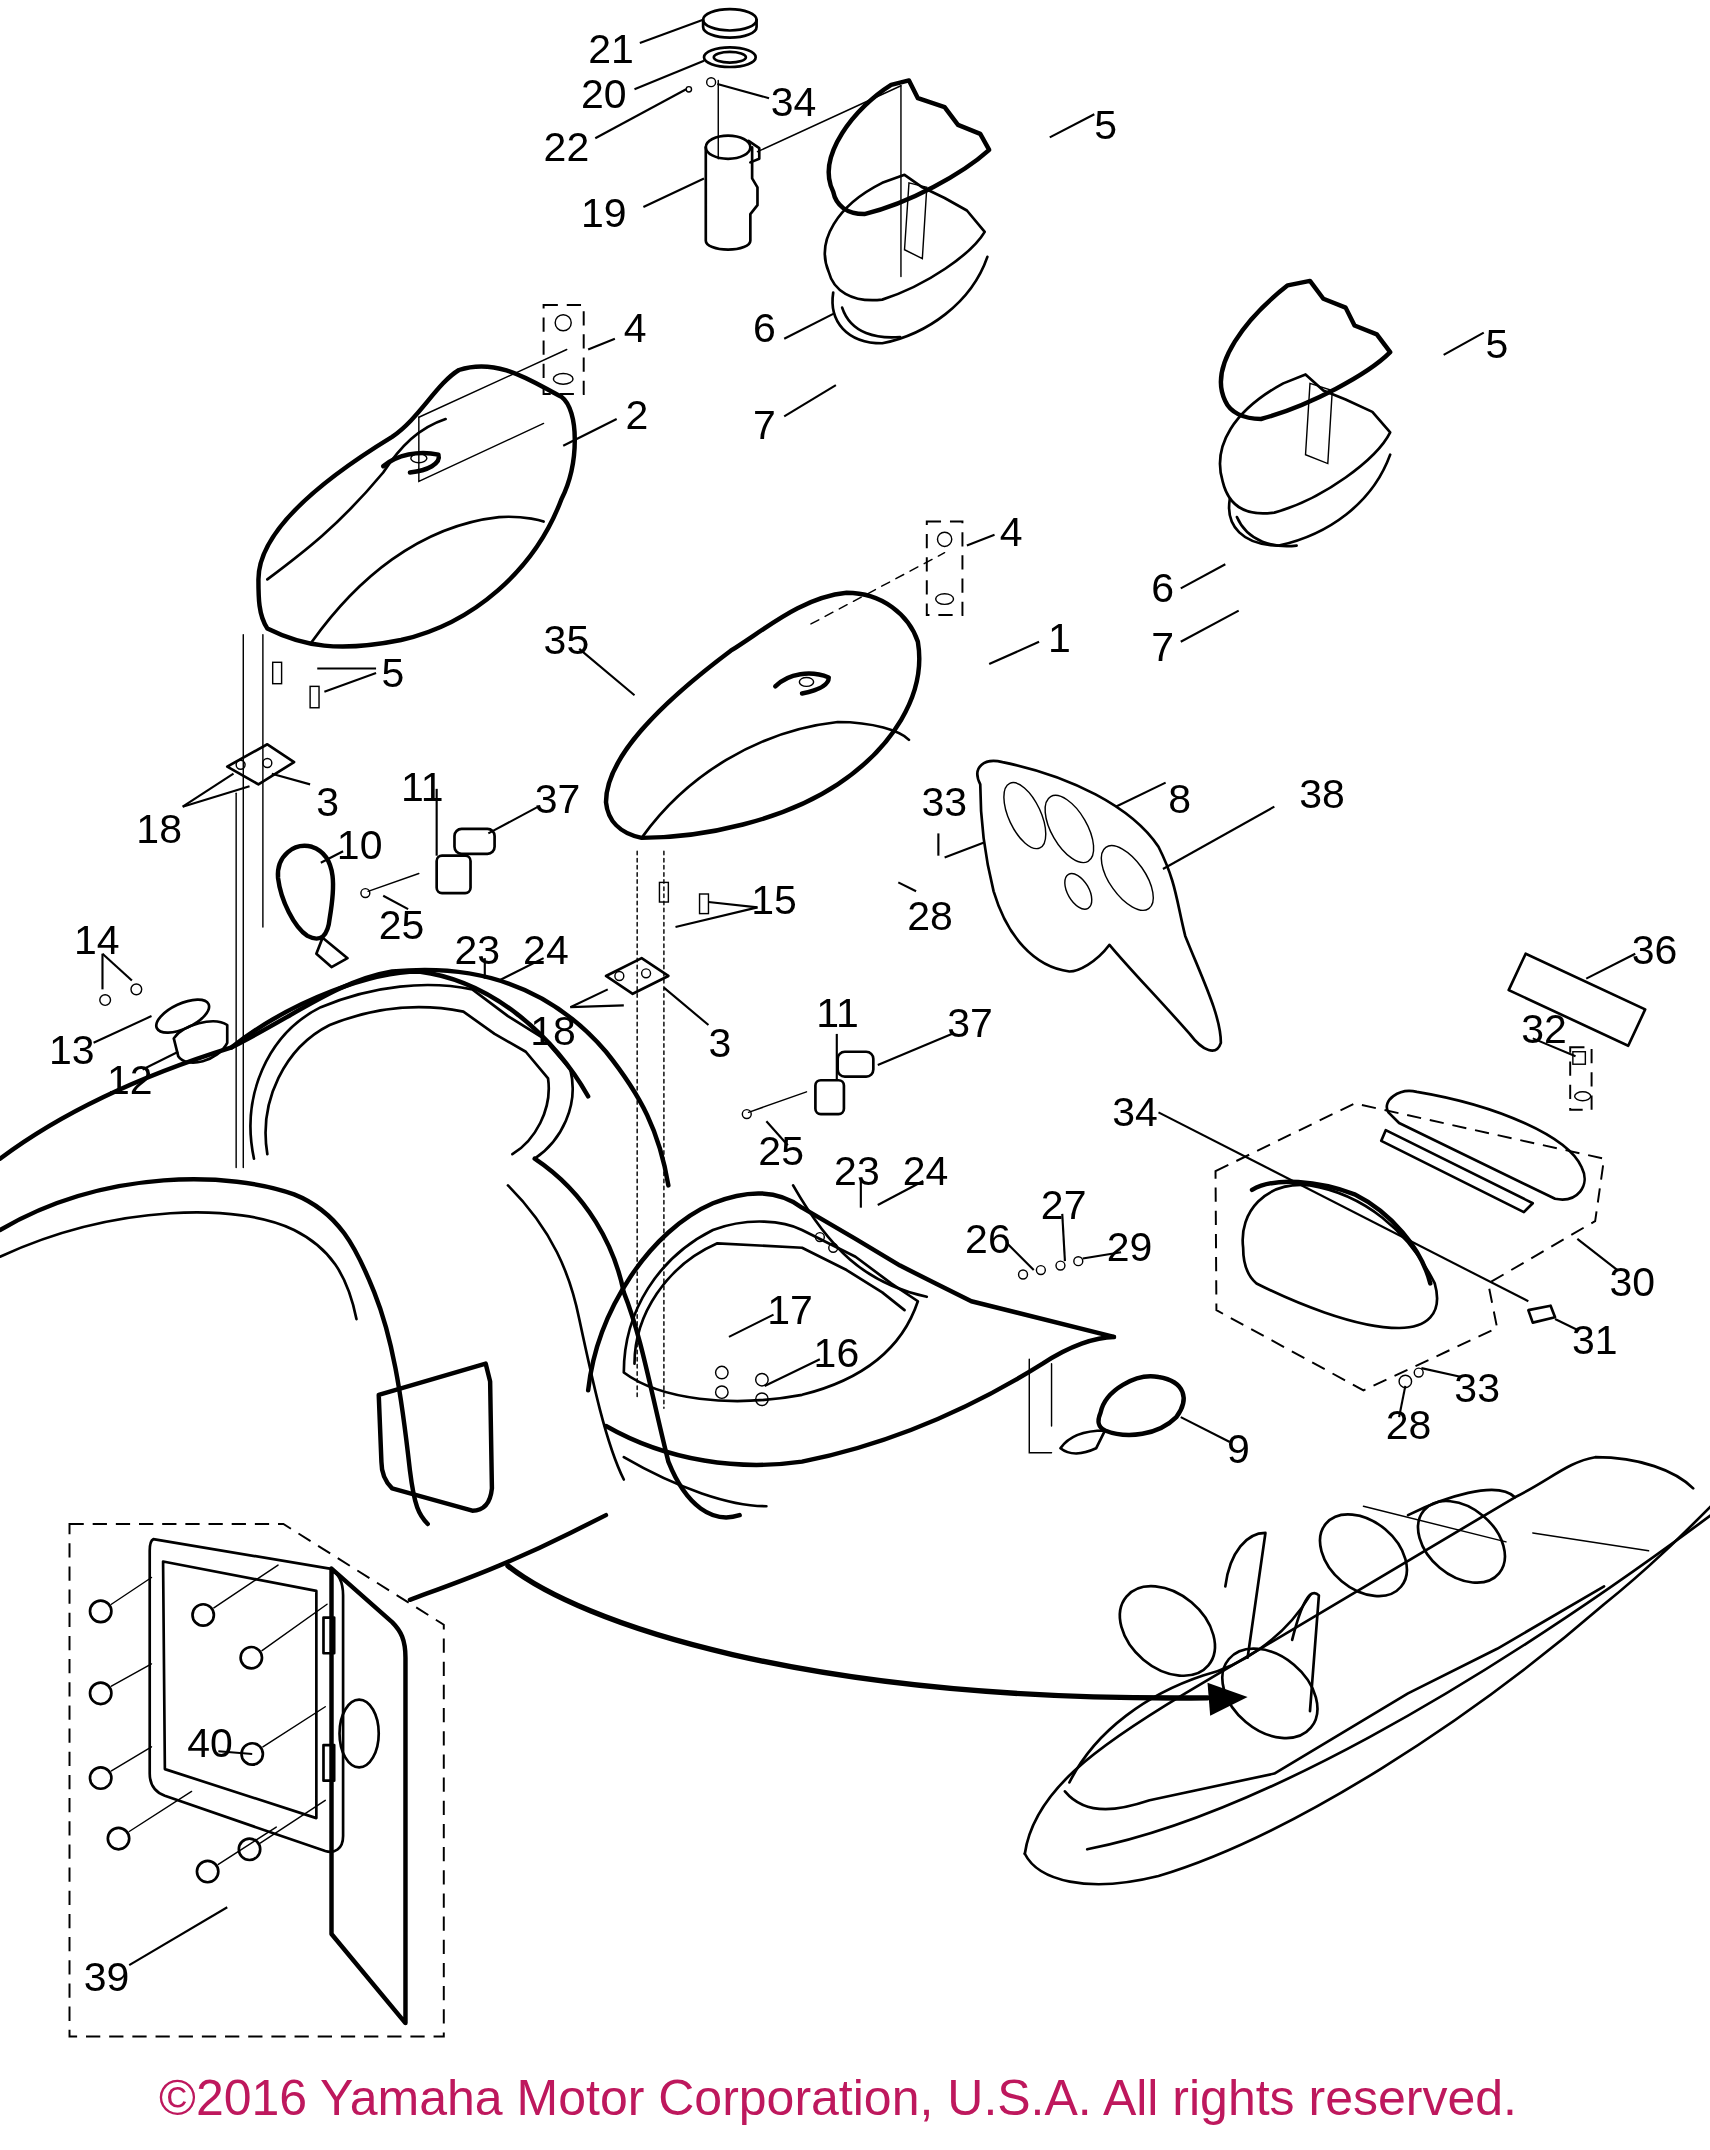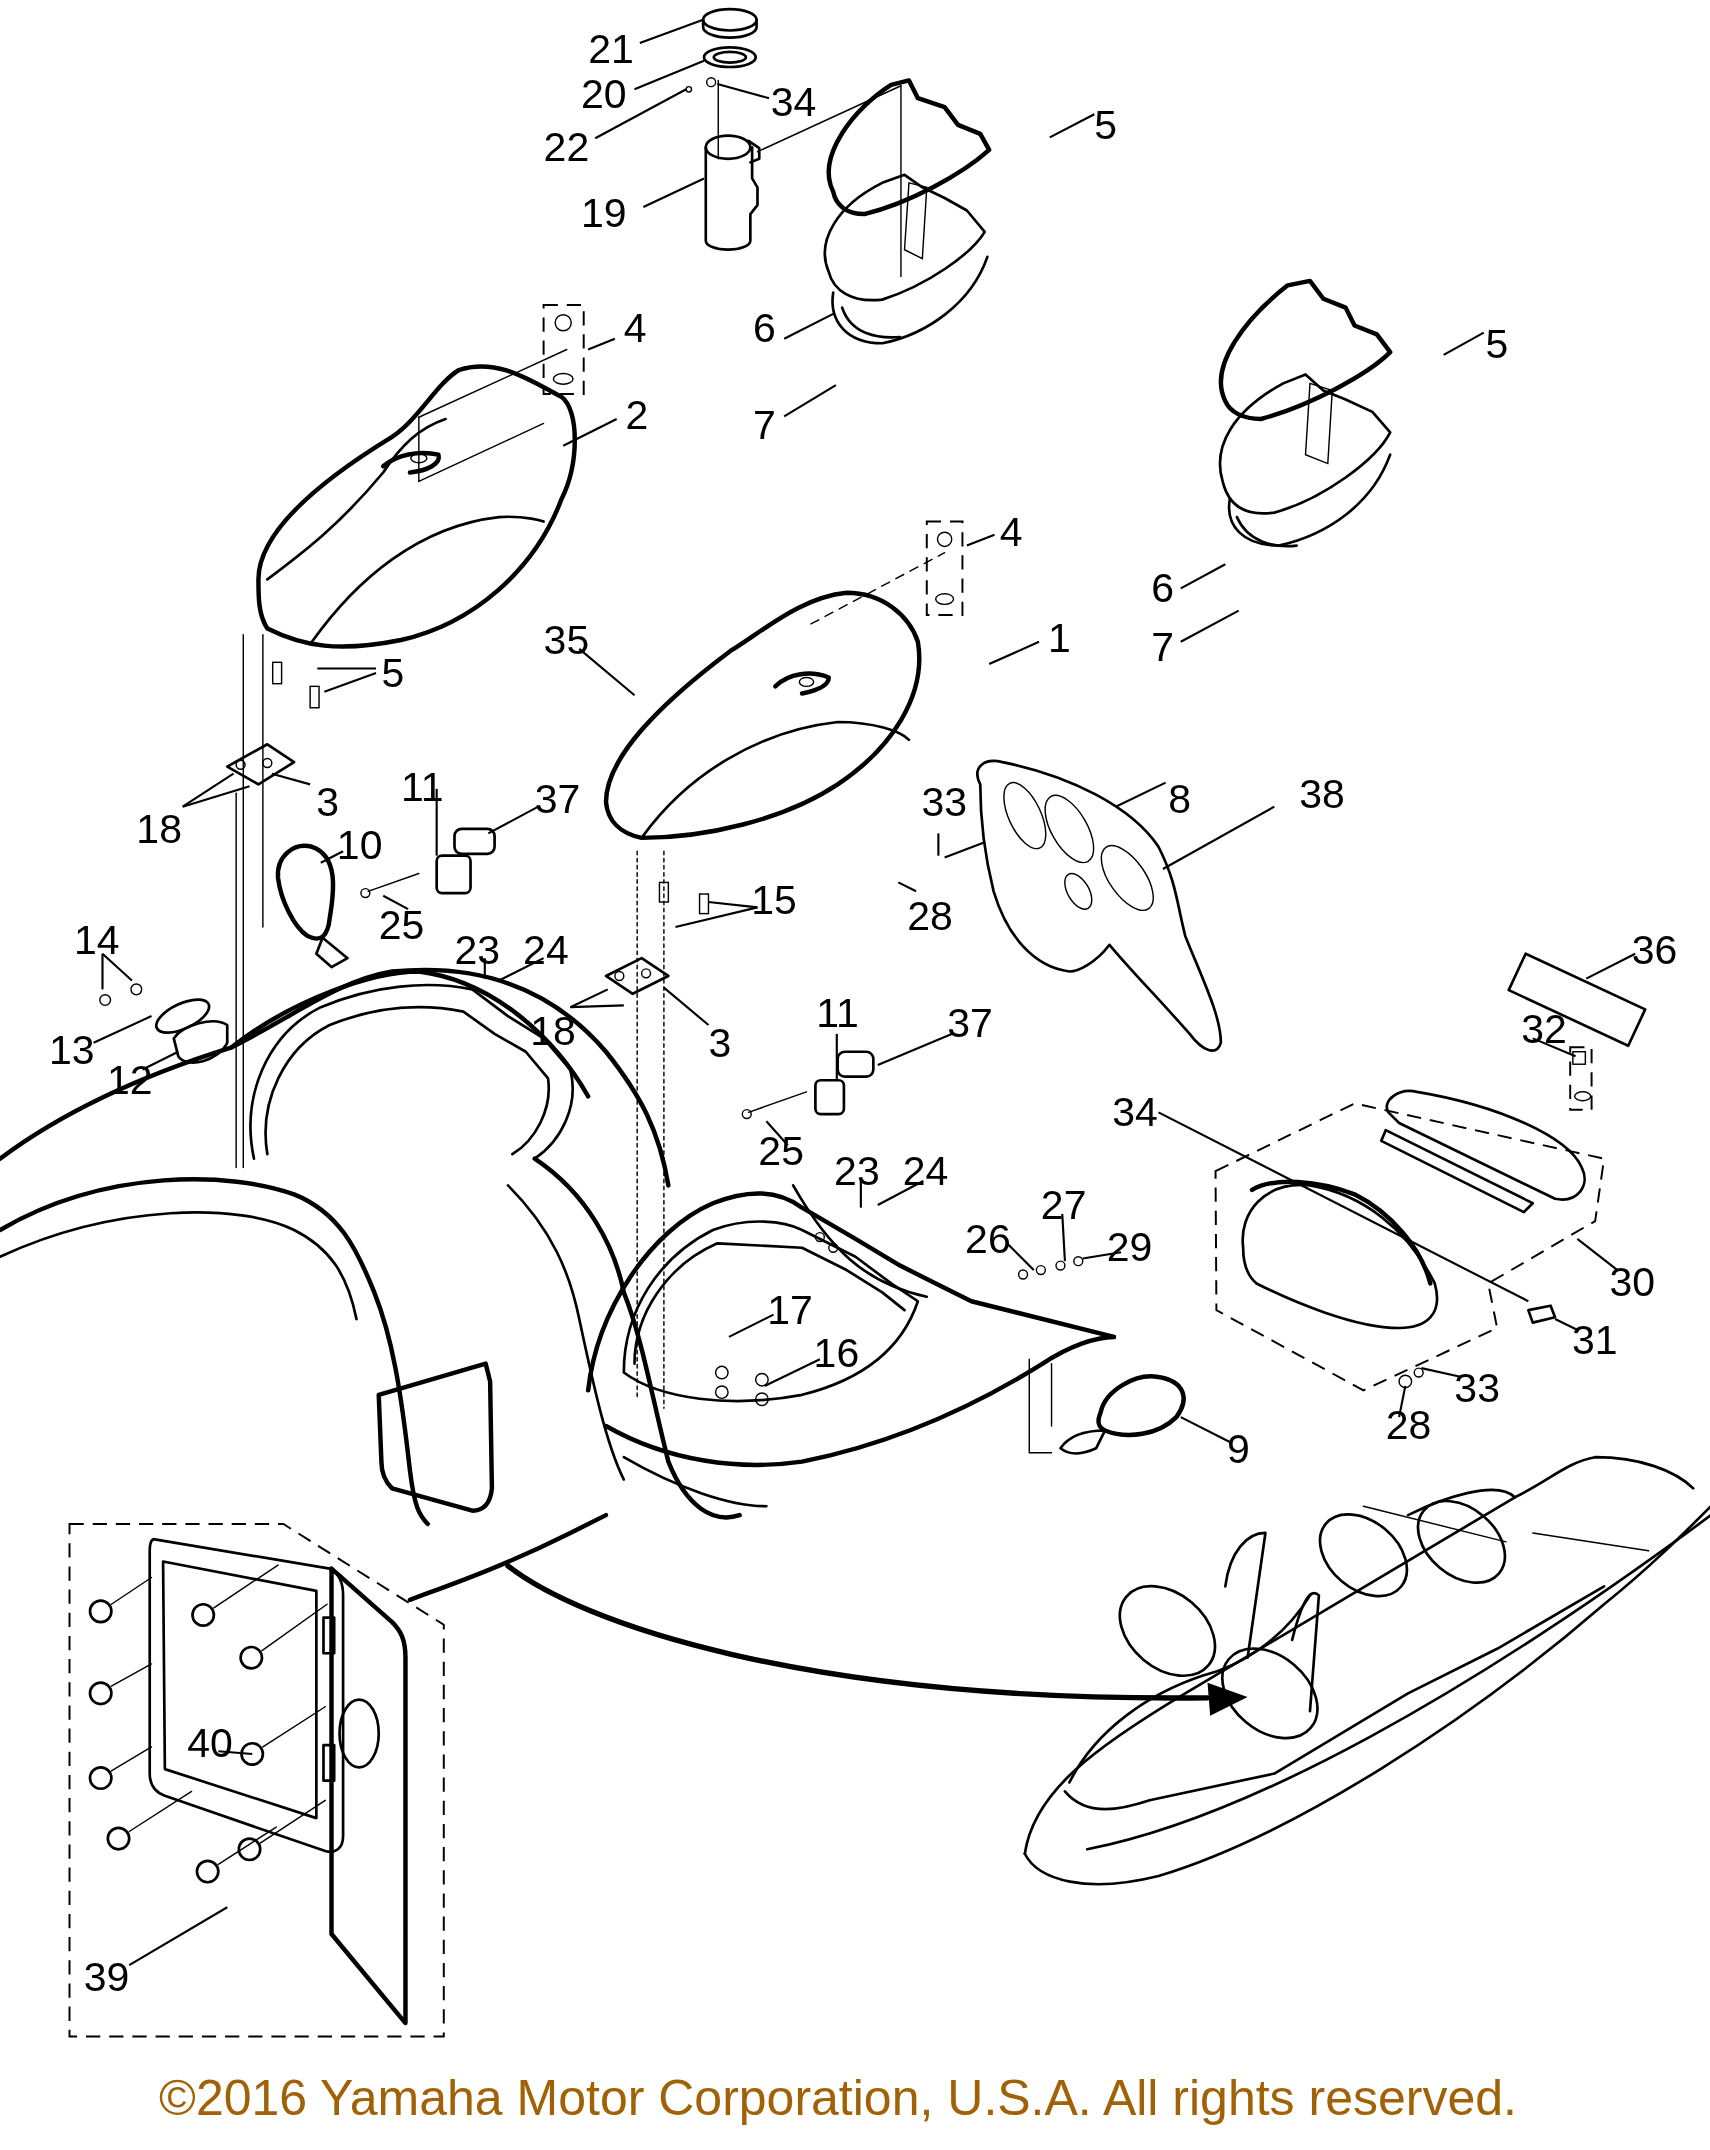--- a/index.html
+++ b/index.html
@@ -6,21 +6,21 @@
   body { width: 1711px; height: 2150px; position: relative; overflow: hidden; font-family: "Liberation Sans", sans-serif; }
   #diagram { position: absolute; left: 0; top: 0; width: 1711px; height: 2050px; }
   .stroke { fill: none; stroke: #000; stroke-width: 3; stroke-linecap: round; stroke-linejoin: round; }
   .thick { fill: none; stroke: #000; stroke-width: 5; stroke-linecap: round; stroke-linejoin: round; }
   .thin { fill: none; stroke: #000; stroke-width: 1.6; stroke-linecap: round; }
   .dash { fill: none; stroke: #000; stroke-width: 2.2; stroke-dasharray: 16 10; }
   .fillw { fill: #fff; stroke: #000; stroke-width: 3; }
   .leader { stroke: #000; stroke-width: 2.4; fill: none; }
   .callout { font-family: "Liberation Sans", sans-serif; font-size: 46px; fill: #000; }
   #copyright { position: absolute; left: 0; width: 1676px; top: 2069px; text-align: center;
-    font-family: "Liberation Sans", sans-serif; font-size: 50px; color: #a16207; letter-spacing: 0px; }
+    font-family: "Liberation Sans", sans-serif; font-size: 50px; color: #be185d; letter-spacing: 0px; }
 </style>
 </head>
 <body>
 
 <svg id="diagram" viewBox="0 0 1920 2300" xmlns="http://www.w3.org/2000/svg">
 
   <g>
     <ellipse class="fillw" cx="819" cy="22" rx="30" ry="12"></ellipse>
     <path class="stroke" d="M789 22 v8 a30 12 0 0 0 60 0 v-8"></path>
     <ellipse class="stroke" cx="819" cy="64" rx="29" ry="11"></ellipse>

